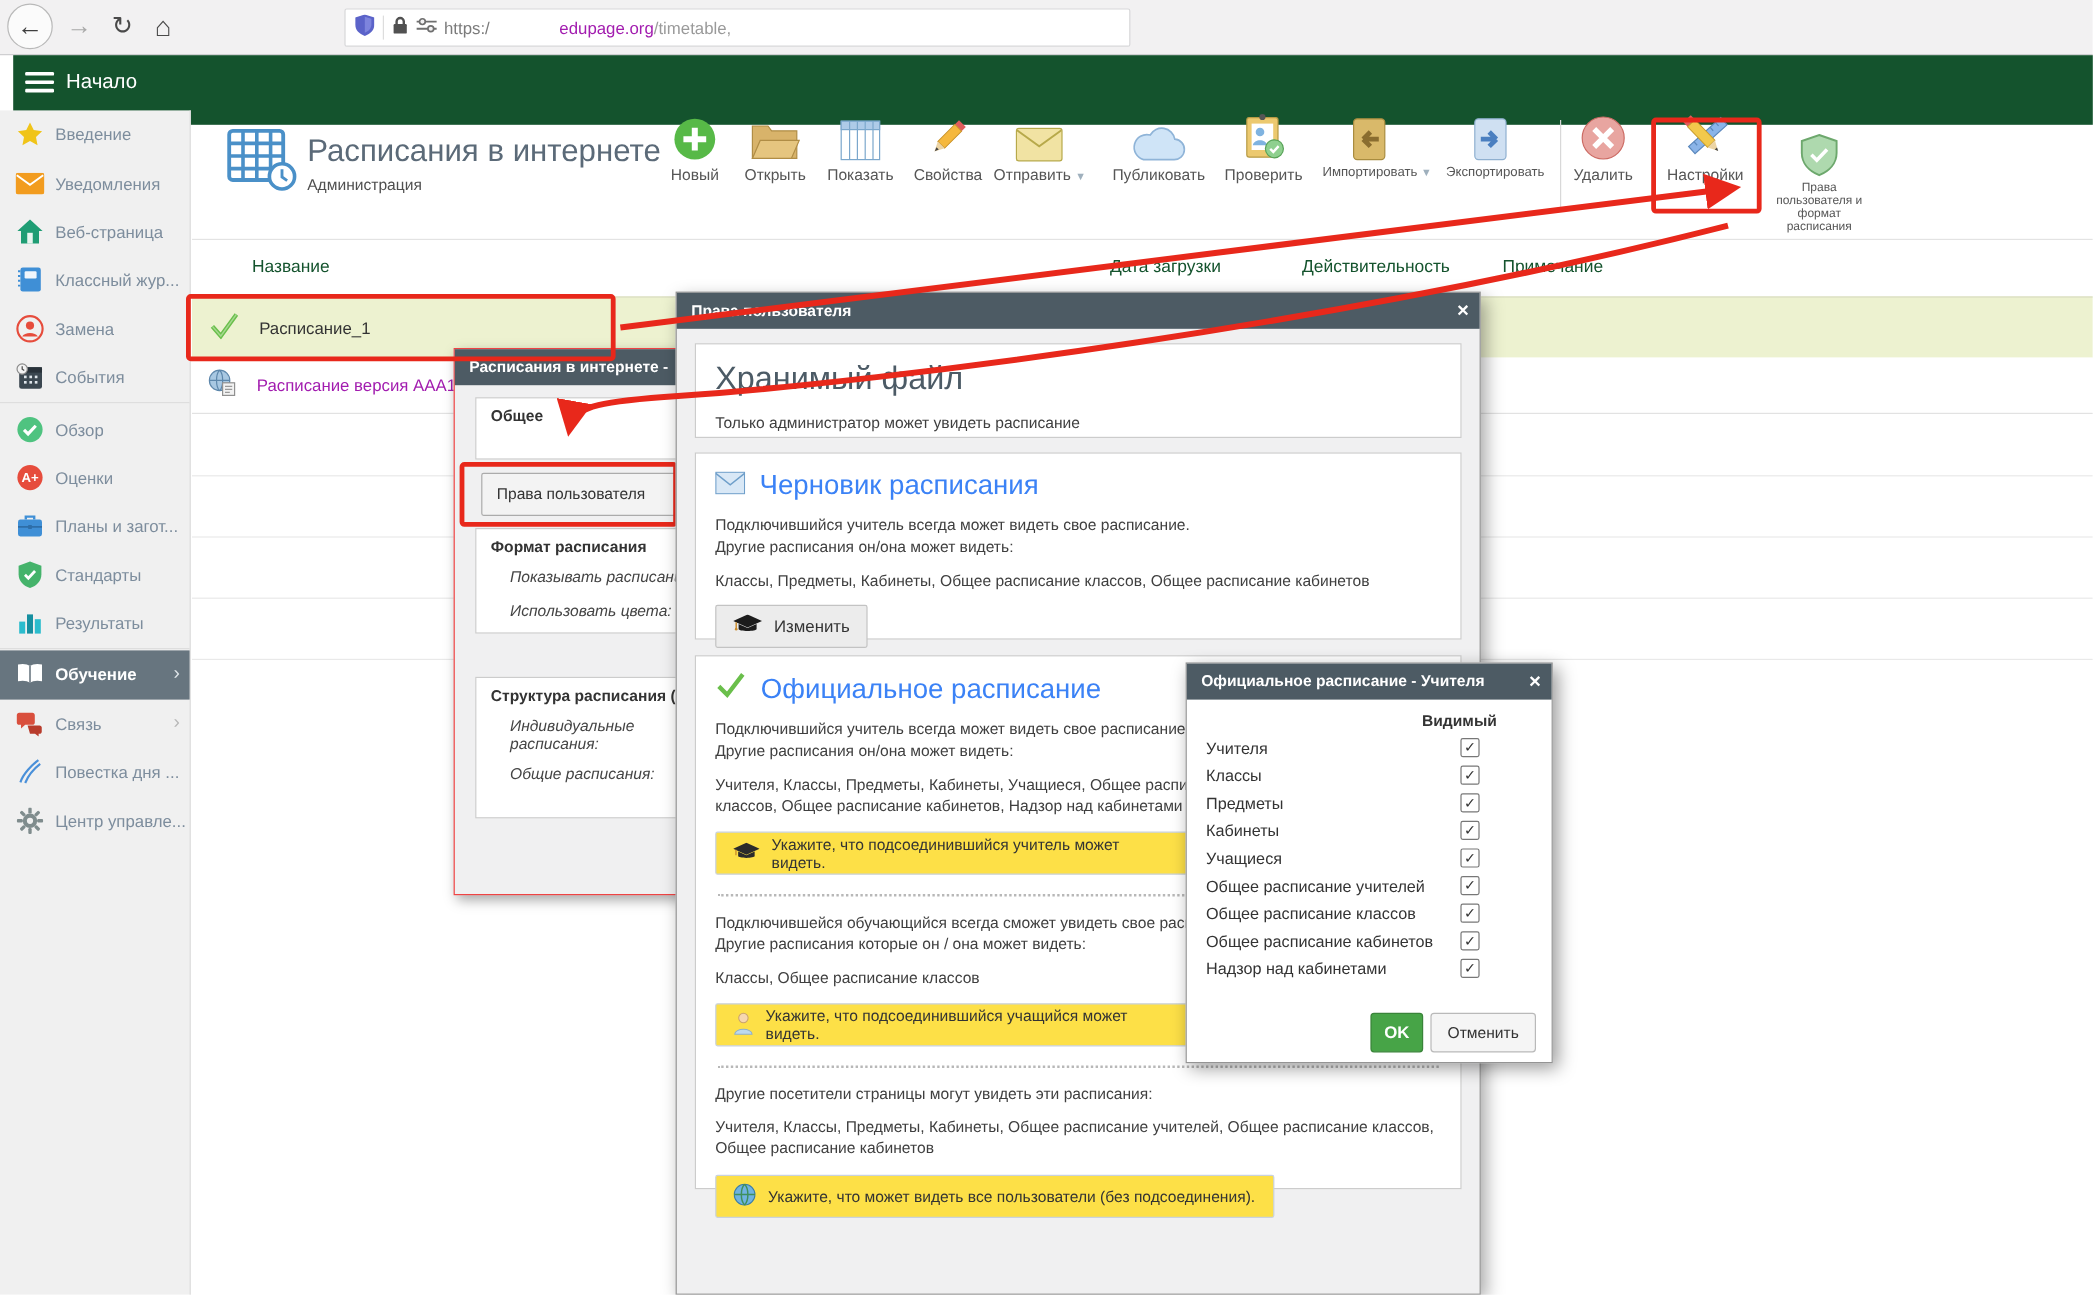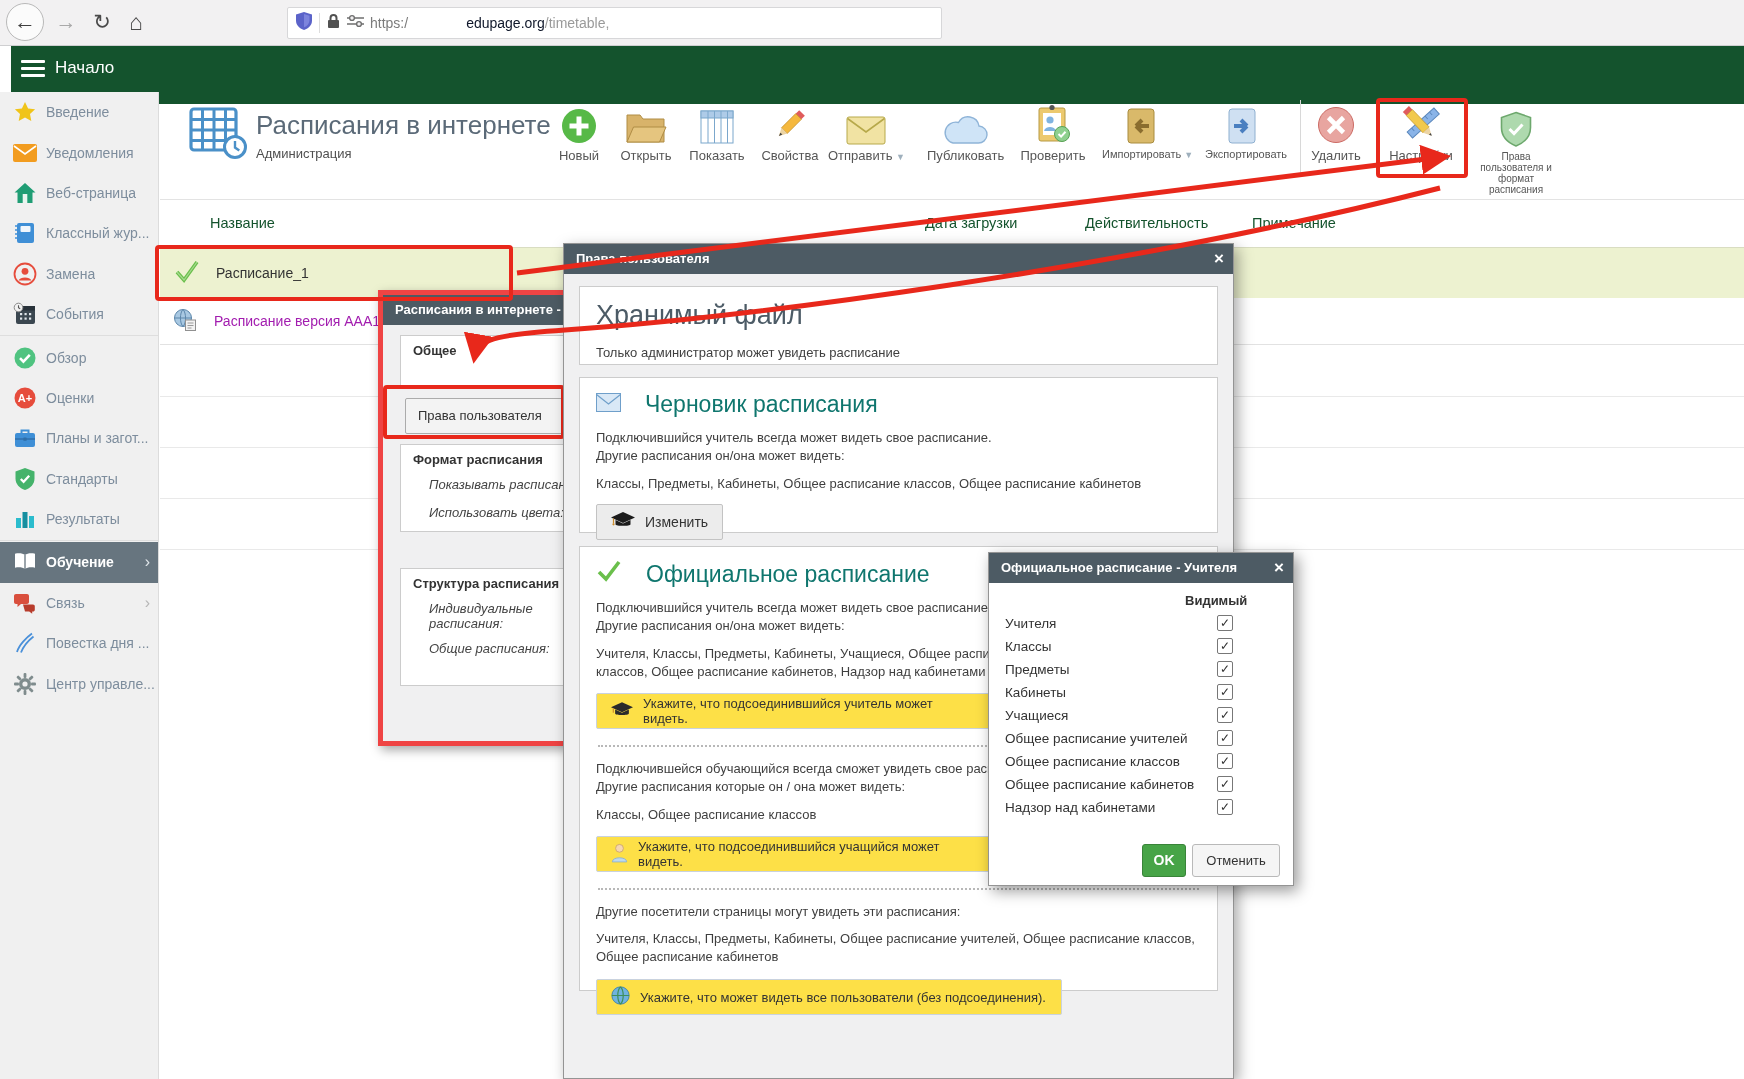--- a/index.html
+++ b/index.html
@@ -10,21 +10,21 @@
   .browser { position:absolute; top:0; left:0; width:100%; height:46px; background:#f2f1f2; border-bottom:1px solid #cfcfd1; }
   .nav-btn { position:absolute; top:4px; width:36px; height:36px; text-align:center; line-height:36px; font-size:21px; color:#4a4a4a; }
   .back-circle { position:absolute; top:3px; left:6px; width:38px; height:38px; border:1px solid #b9b9b9; border-radius:50%; background:#fbfbfb; text-align:center; line-height:36px; font-size:22px; color:#3f3f3f; }
   .fwd { left:48px; color:#a9a9a9; }
   .reload { left:84px; }
   .home { left:118px; font-size:23px; }
   .urlbar { position:absolute; left:287px; top:7px; width:655px; height:32px; background:#fff; border:1px solid #d7d7d9; border-radius:2px; display:flex; align-items:center; padding:0 8px; }
   .urlbar .sep { width:1px; height:20px; background:#ddd; margin:0 7px; }
   .url-proto { color:#7b7b7b; font-size:14px; margin-left:6px; }
   .url-gap { width:58px; }
-  .url-domain { color:#0f172a; font-size:14px; }
+  .url-domain { color:#a21caf; font-size:14px; }
   .url-path { color:#9a9a9a; font-size:14px; }
 
   
   .appbar { position:absolute; top:46px; left:11px; width:100%; height:58px; background:#14532d; }
   .hamburger { position:absolute; left:10px; top:14px; width:24px; height:18px; }
   .hamburger i { display:block; height:3px; background:#fff; margin-bottom:4px; border-radius:1px; }
   .appbar-title { position:absolute; left:44px; top:12px; color:#fff; font-size:17px; }
 
   
   .sidebar { position:absolute; top:92px; left:0; width:159px; height:987px; background:#f0f0f0; border-right:1px solid #dcdcdc; }
@@ -34,21 +34,21 @@
   .side-item.selected { background:#67757f; }
   .side-item.selected .lbl { color:#fff; font-weight:bold; }
   .side-sep { height:1px; background:#dedede; margin:1px 0; }
   .chev { position:absolute; right:8px; font-size:16px; color:#b7b7b7; }
   .side-item.selected .chev { color:#dfe5e9; }
 
   
   .main-title-icon { position:absolute; left:188px; top:106px; }
   .page-title { position:absolute; left:256px; top:110px; font-size:26px; color:#5b6a78; }
   .page-subtitle { position:absolute; left:256px; top:146px; font-size:13px; color:#4f4f4f; }
-  .tool { position:absolute; top:101px; width:76px; text-align:center; cursor:pointer; }
+  .tool { position:absolute; top:91px; width:76px; text-align:center; cursor:pointer; }
   .tool .t-ico { height:44px; display:flex; align-items:flex-end; justify-content:center; }
   .tool .t-lbl { margin-top:3px; font-size:13px; color:#565656; white-space:nowrap; }
   .tool .t-lbl.small { font-size:11px; }
   .tool .t-lbl.tiny { font-size:10px; white-space:normal; line-height:11px; }
   .caret { color:#9fb0bd; font-size:9px; }
   .tool-sep { position:absolute; left:1300px; top:100px; width:1px; height:76px; background:#d8d8d8; }
   .header-rule { position:absolute; left:160px; top:199px; width:1584px; height:1px; background:#e3e3e3; }
 
   
   .col-h { position:absolute; top:215px; font-size:14.5px; color:#14532d; }
@@ -58,32 +58,32 @@
   .grow .r-lbl { margin-left:16px; font-size:14px; color:#333; }
   .wrow { position:absolute; left:160px; top:298px; width:1584px; height:47px; background:#fff; border-bottom:1px solid #e2e2e2; display:flex; align-items:center; cursor:pointer; }
   .wrow .r-ico { margin-left:12px; }
   .wrow .r-lbl { margin-left:16px; font-size:14px; color:#a21caf; }
 
   
   .dlg-head { height:30px; background:#4d5b64; color:#fff; font-size:13px; font-weight:bold; line-height:30px; padding-left:12px; white-space:nowrap; overflow:hidden; position:relative; }
   .dlg-close { position:absolute; right:9px; top:0; color:#fff; font-size:17px; font-weight:bold; line-height:30px; cursor:pointer; }
 
   
-  .dlg-settings { position:absolute; left:378px; top:290px; width:292px; height:456px; background:#f0f0f1; border:5px solid #ef4444; box-shadow:3px 4px 10px rgba(0,0,0,.35); z-index:10; }
+  .dlg-settings { position:absolute; left:378px; top:290px; width:292px; height:456px; background:#f0f0f1; border:1px solid #ef4444; box-shadow:3px 4px 10px rgba(0,0,0,.35); z-index:10; }
   .st-box { position:absolute; left:17px; width:260px; background:#fff; border:1px solid #ccc; }
   .st-title { font-weight:bold; font-size:13px; color:#333; padding:7px 12px 0 12px; white-space:nowrap; }
   .st-line { font-size:13px; color:#444; padding:10px 12px 0 28px; white-space:nowrap;font-style:italic; }
   .st-btn { position:absolute; left:22px; top:103px; width:220px; height:36px; background:#f3f3f3; border:1px solid #ababab; border-radius:2px; font-size:13px; color:#333; line-height:34px; padding-left:12px; cursor:pointer; }
   .mini-select { display:inline-block; border:1px solid #9a9a9a; background:#fff; padding:2px 7px; margin-left:5px; font-size:13px; color:#222; }
 
   
   .dlg-rights { position:absolute; left:563px; top:243px; width:671px; height:836px; background:#f0f0f1; border:1px solid #949494; box-shadow:4px 5px 14px rgba(0,0,0,.35); z-index:20; }
   .rt-box { position:absolute; left:15px; width:639px; background:#fff; border:1px solid #ccc; padding:13px 16px; }
   .rt-h1 { font-size:27px; color:#4c5b66; }
-  .rt-h2 { font-size:23px; color:#0f766e; display:flex; align-items:center; gap:24px; }
+  .rt-h2 { font-size:23px; color:#3b82f6; display:flex; align-items:center; gap:12px; }
   .rt-text { font-size:13px; color:#3f3f3f; line-height:18px; }
   .rt-btn { display:flex; align-items:center; gap:10px; background:#ececec; border:1px solid #c3c3c3; border-radius:2px; height:36px; padding:0 14px; font-size:14px; color:#333; width:fit-content; cursor:pointer; }
   .rt-btn.blue { background:#fde047; border-color:#c9d2de; font-size:13px; }
   .dotted { border-top:2px dotted #b8b8b8; margin:16px 2px 13px 2px; }
 
   
   .dlg-official { position:absolute; left:988px; top:552px; width:306px; height:334px; background:#fff; border:1px solid #949494; box-shadow:4px 5px 14px rgba(0,0,0,.4); z-index:30; }
   .of-colhead { position:absolute; left:196px; top:40px; font-size:13px; font-weight:bold; color:#333; }
   .of-row { position:absolute; left:16px; height:23px; font-size:13.5px; color:#333; line-height:23px; }
   .of-check { position:absolute; left:228px; width:16px; height:16px; border:1px solid #777; border-radius:2px; background:#fff; text-align:center; line-height:14px; font-size:12px; color:#333; cursor:pointer; }

